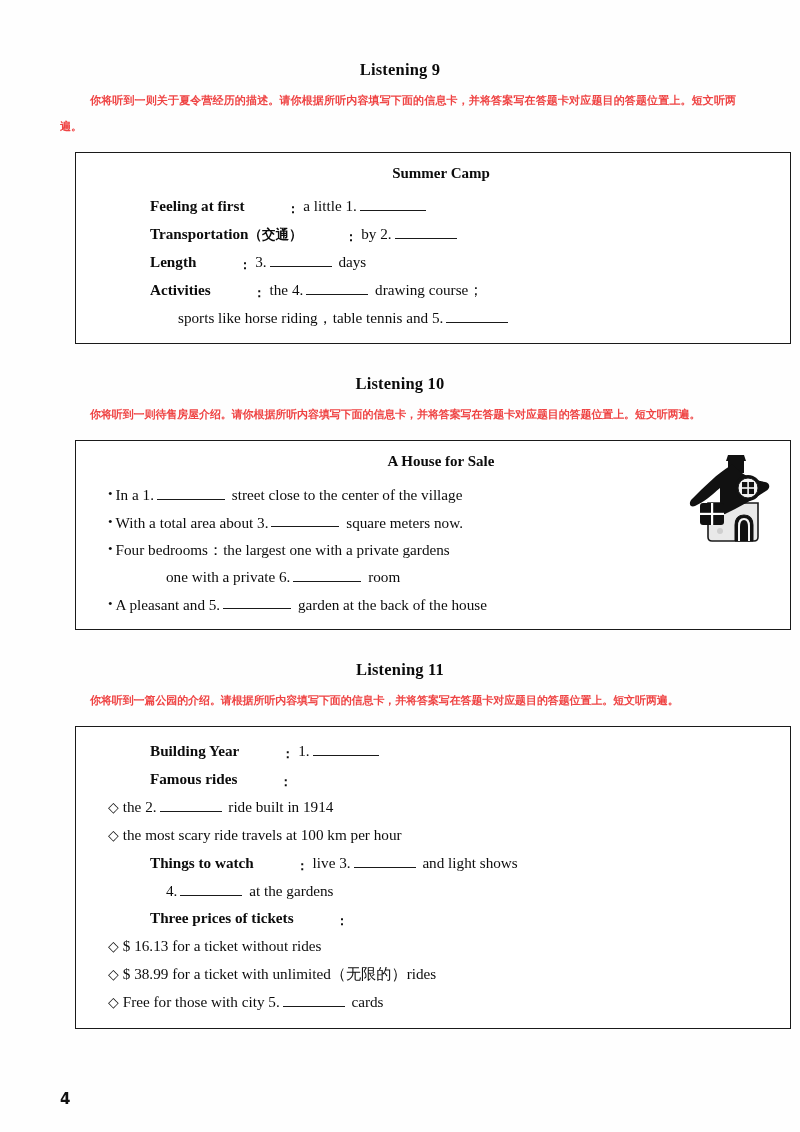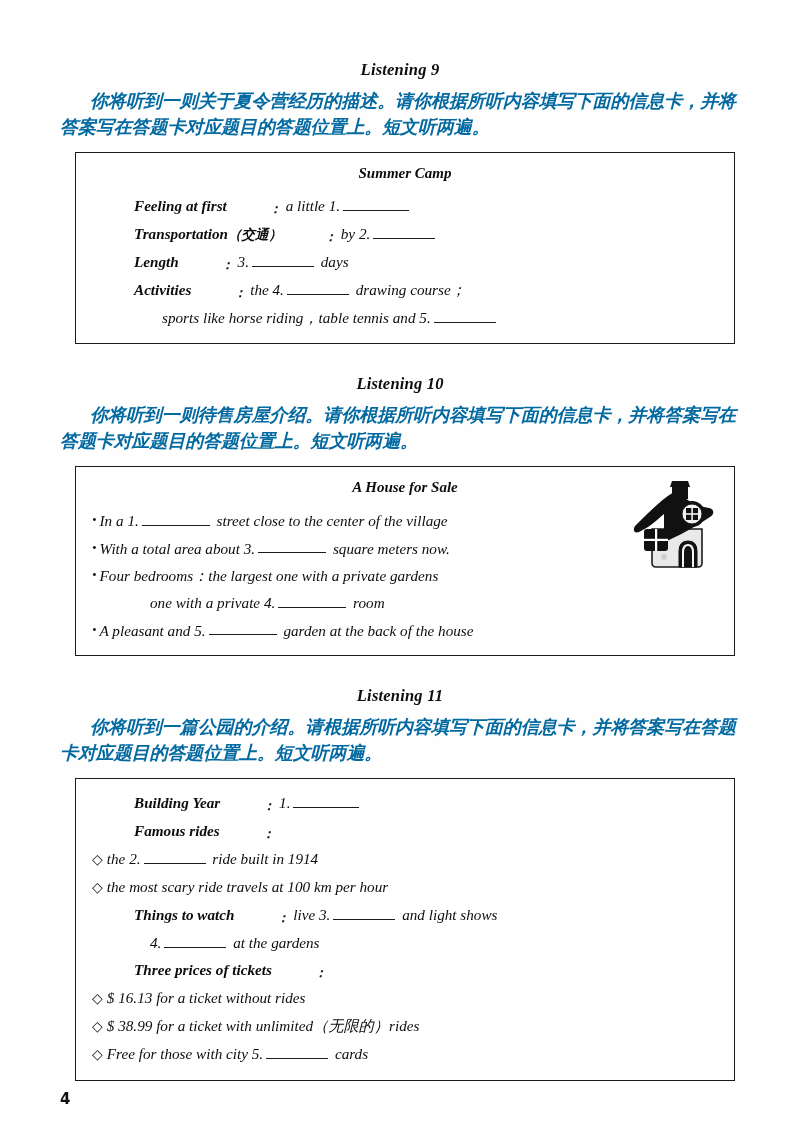--- a/index.html
+++ b/index.html
@@ -36,38 +36,38 @@
     font-weight: bold;
     font-size: 16.5px;
     letter-spacing: .2px;
     margin: 0 0 6px 0;
   }
 
   
   .cn-para {
     font-family: "DejaVu Sans", "Liberation Sans", sans-serif;
     font-weight: bold;
-    font-size: 18px;
+    font-size: 11px;
     line-height: 26px;
     text-indent: 30px;
     text-align: justify;
     margin: 8px 0 12px 0;
     letter-spacing: -0.1px;
-    color: #0369a1;
+    color: #ef4444;
     width: 676px;
   }
 
   
   .card {
     border: 1.6px solid #1a1a1a;
     box-sizing: border-box;
     position: relative;
     background: #fff;
-    padding: 10px 0 12px 0;
-    width: 660px;
+    padding: 10px 0 12px 16px;
+    width: 716px;
     margin-left: 15px;
   }
   .card-title {
     text-align: center;
     font-weight: bold;
     font-size: 15px;
     margin: 2px 0 10px 0;
   }
   .card-body {
     padding: 0 18px 0 16px;
@@ -107,21 +107,21 @@
     font-size: 13px;
     vertical-align: 1.5px;
     padding-right: 3px;
   }
   .diamond {
     font-size: 14px;
     padding-right: 4px;
   }
 
   
-  .sec { margin-bottom: 0; font-style: italic; }
+  .sec { margin-bottom: 0; }
   .gap-a { height: 30px; }
   .gap-b { height: 30px; }
 
   
   .house-wrap {
     position: absolute;
     right: 8px;
     top: 12px;
     width: 104px;
     height: 92px;
@@ -235,21 +235,21 @@
           <div class="row">
             <span class="bullet">•</span><span>With a total area about 3.</span><span class="blank w3"></span>
             <span>square meters now.</span>
           </div>
 
           <div class="row">
             <span class="bullet">•</span><span>Four bedrooms：the largest one with a private gardens</span>
           </div>
 
           <div class="row indent2">
-            <span>one with a private 4.</span><span class="blank w3"></span>
+            <span>one with a private 6.</span><span class="blank w3"></span>
             <span>room</span>
           </div>
 
           <div class="row">
             <span class="bullet">•</span><span>A pleasant and 5.</span><span class="blank w3"></span>
             <span>garden at the back of the house</span>
           </div>
 
         </div>
       </div>

